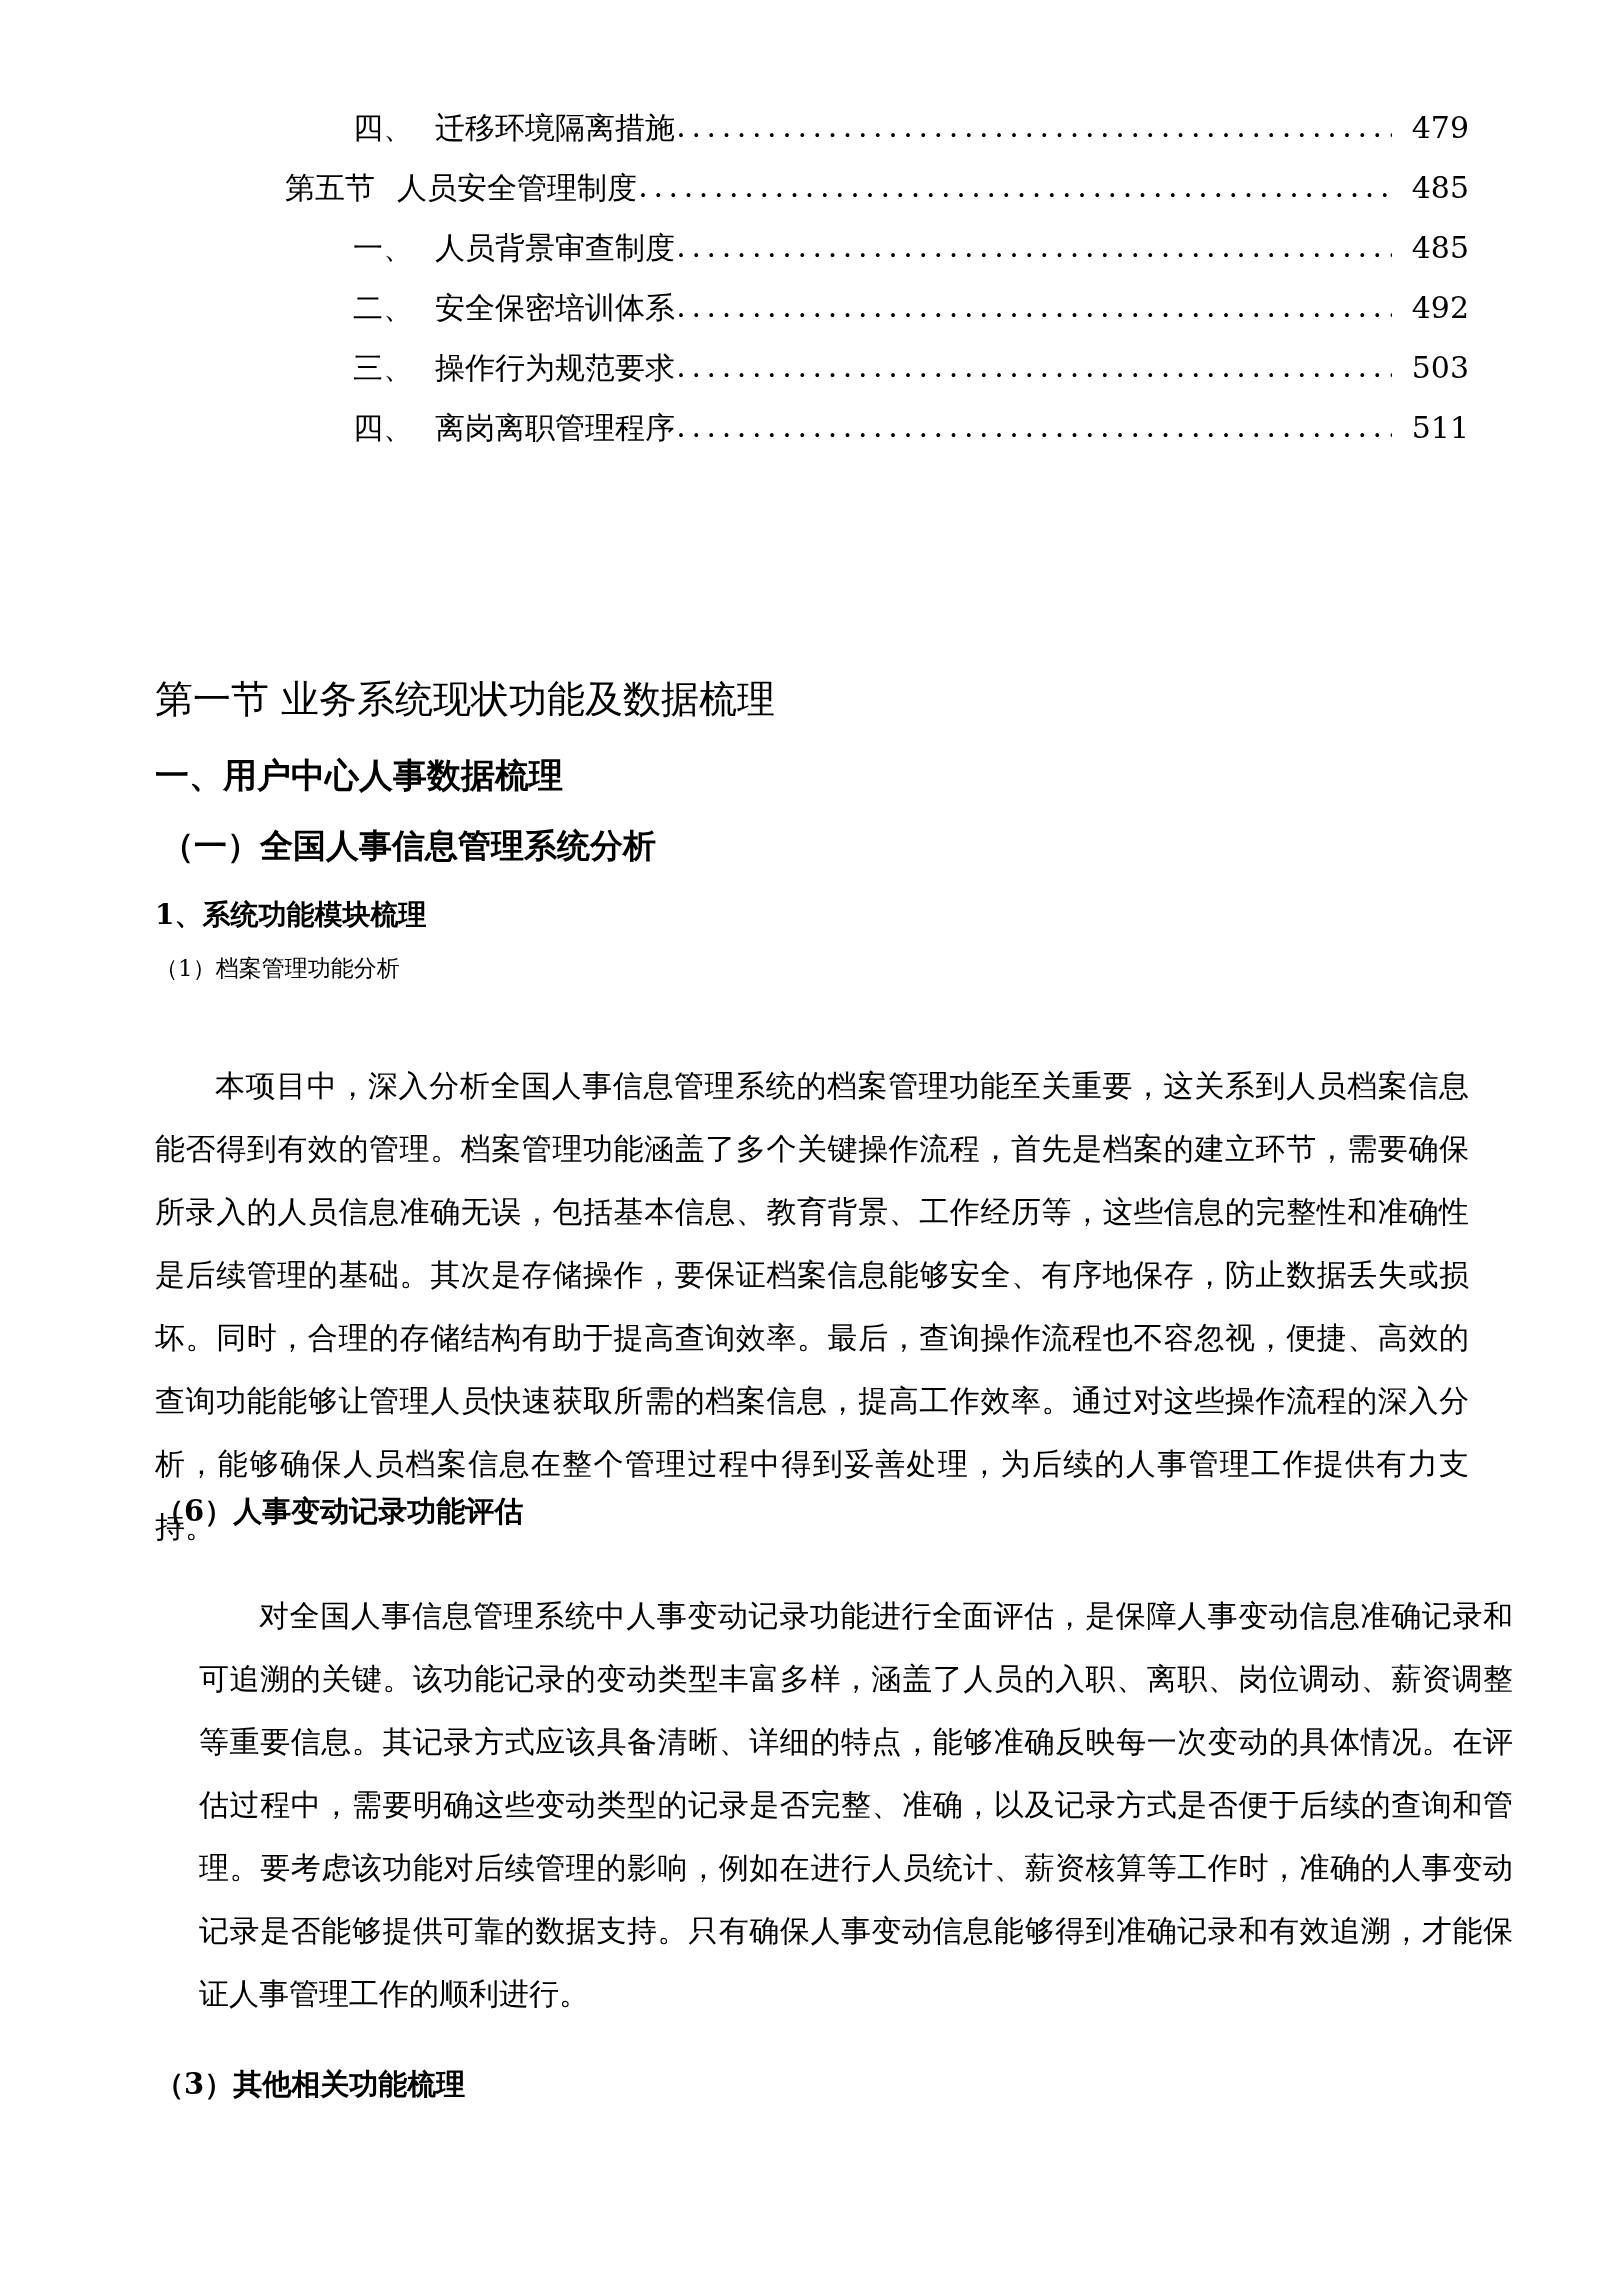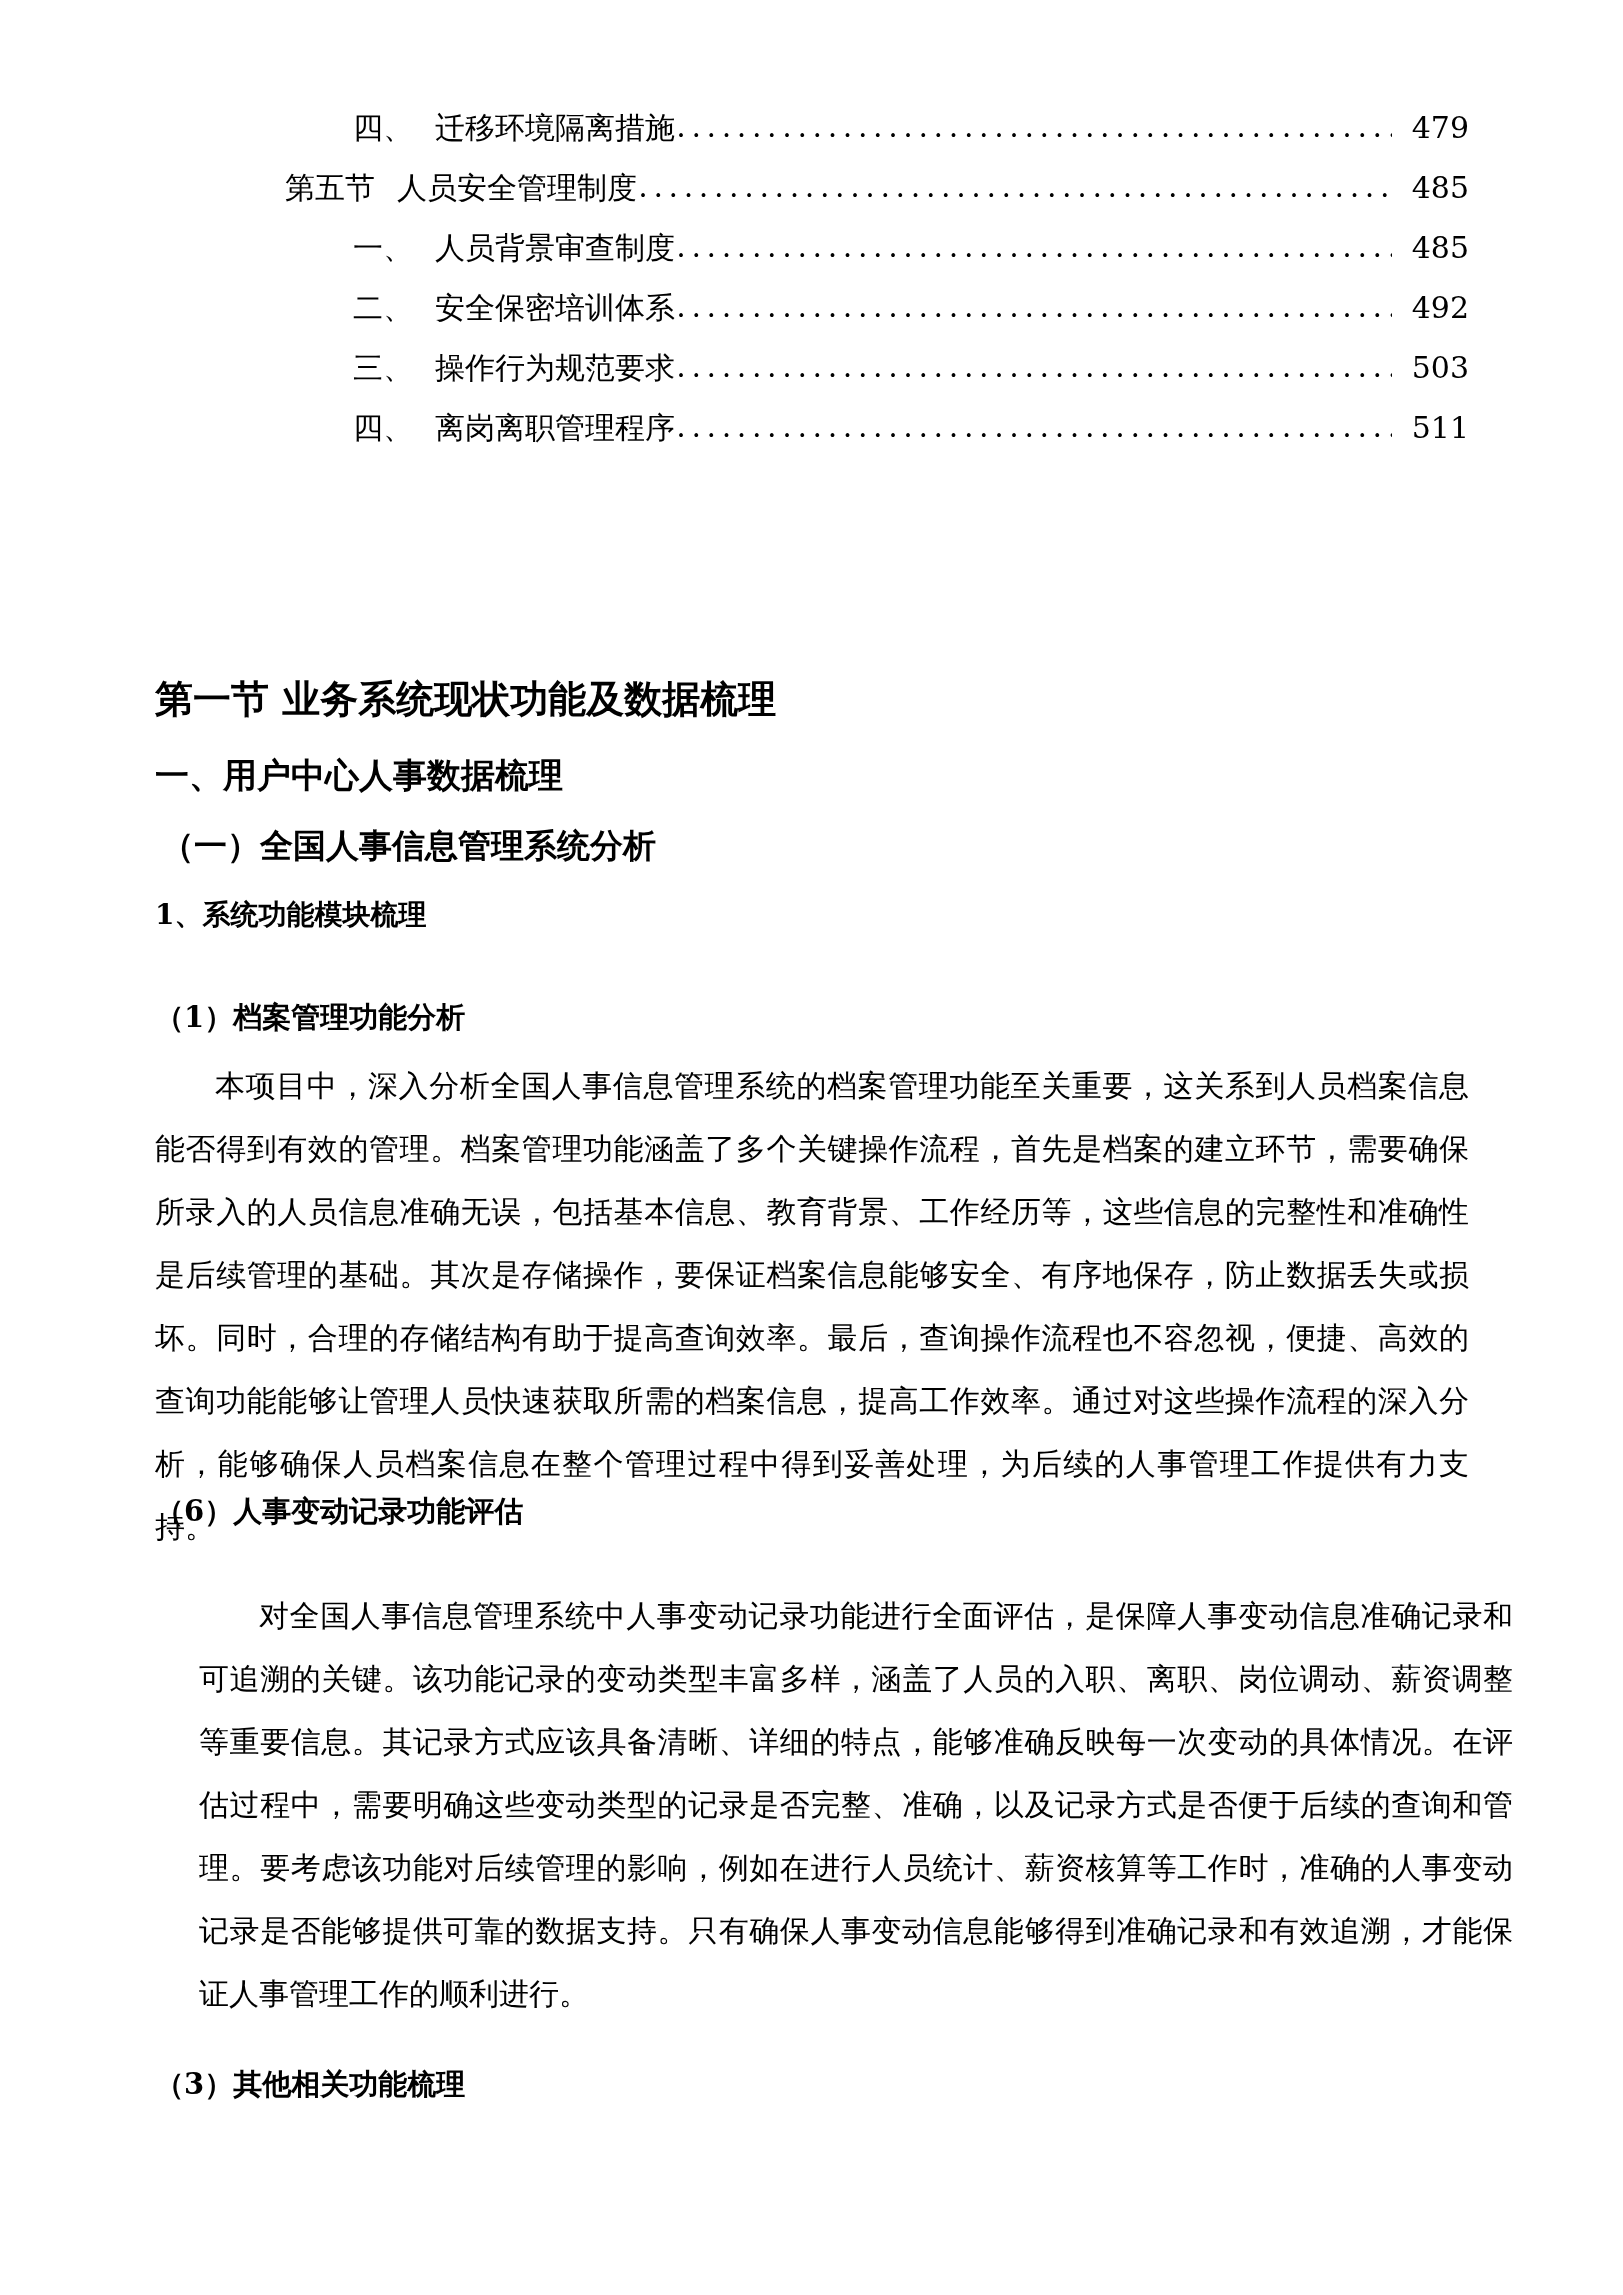--- a/index.html
+++ b/index.html
@@ -63,21 +63,21 @@
     top: 582px;
     font-size: 44px;
     font-weight: bold;
     letter-spacing: 0.7px;
   }
   .h-section {
     position: absolute;
     left: 155px;
     top: 674px;
     font-size: 38px;
-    font-weight: bold;
+    font-weight: normal;
   }
   .h-l1 {
     position: absolute;
     left: 155px;
     top: 753px;
     font-size: 34px;
     font-weight: bold;
   }
   .h-l2 {
     position: absolute;
@@ -90,23 +90,23 @@
   .h-l3 {
     position: absolute;
     left: 155px;
     top: 896px;
     font-size: 28px;
     font-weight: bold;
   }
   .h-l4-a {
     position: absolute;
     left: 155px;
-    top: 998px;
-    font-size: 29px;
-    font-weight: bold;
+    top: 953px;
+    font-size: 23px;
+    font-weight: normal;
   }
   .h-l4-b {
     position: absolute;
     left: 155px;
     top: 1492px;
     font-size: 29px;
     font-weight: bold;
   }
   .h-l4-c {
     position: absolute;

